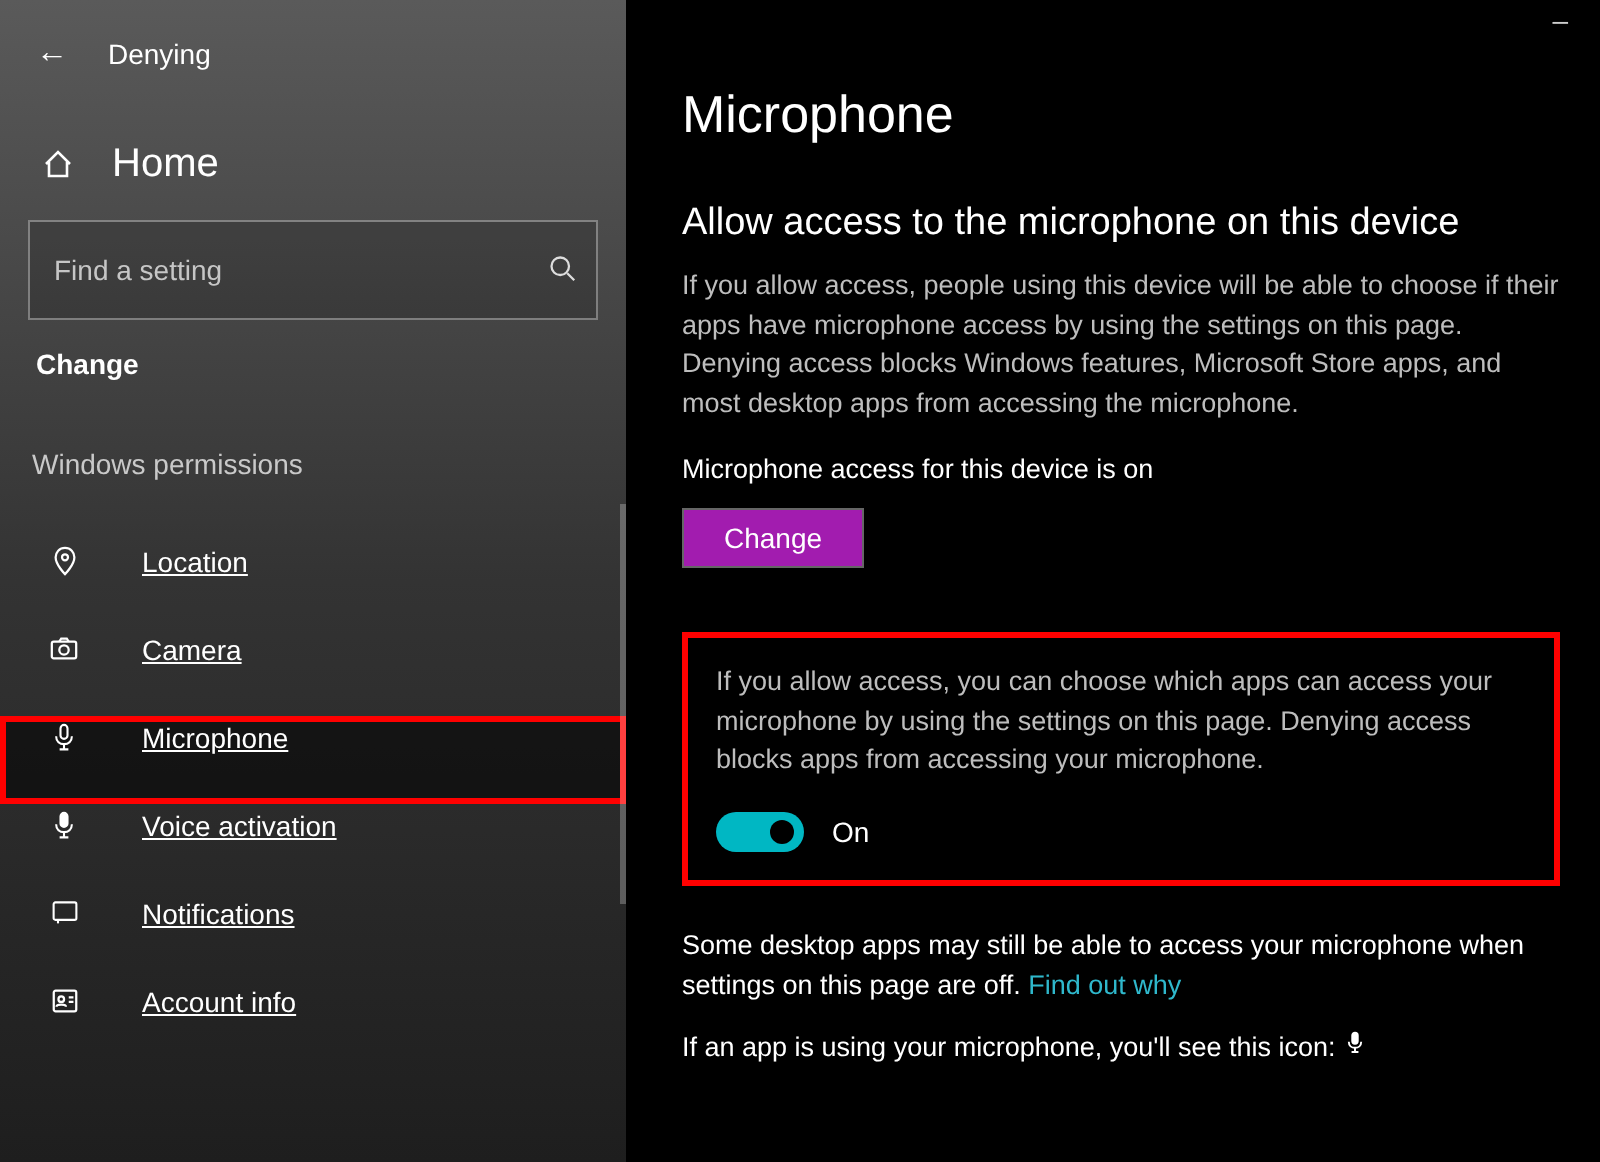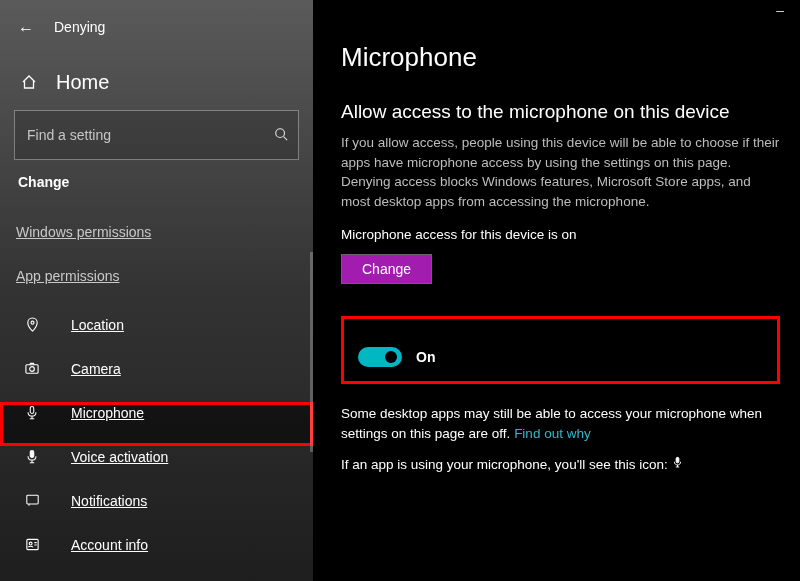--- a/index.html
+++ b/index.html
@@ -40,21 +40,20 @@
   }
   .search input::placeholder { color: #c6c6c6; }
   .search .mag { color: #ddd; font-size: 14px; }
   .sb-cat {
     font-size: 14px; font-weight: 600; color: #fff;
     padding: 14px 0 0 18px;
   }
   .sb-subhead {
     font-size: 14px; color: #c9c9c9;
     padding: 34px 0 0 16px;
-    text-decoration: underline;
   }
   .sb-list { margin-top: 30px; position: relative; }
   .sb-item {
     display: flex; align-items: flex-start; gap: 30px;
     height: 44px; padding-left: 20px;
     font-size: 14px; color: #fff;
     cursor: default;
     border: 3px solid transparent;
     text-decoration: underline;
   }
@@ -96,21 +95,21 @@
     margin-top: 16px;
   }
   .toggle {
     width: 44px; height: 20px; border-radius: 10px;
     background: #00b7c3; position: relative;
   }
   .toggle .knob {
     position: absolute; width: 12px; height: 12px; border-radius: 50%;
     background: #000; top: 4px; right: 5px;
   }
-  .toggle-label { font-size: 14px; color: #fff; font-weight: bold; }
+  .toggle-label { font-size: 14px; color: #fff; }
   .footer-txt {
     font-size: 13.5px; color: #fff; margin-top: 20px; line-height: 1.45;
   }
   .link { color: #2fb8cc; }
   .mic-inline { font-size: 13px; }
   .winmin { position: absolute; top: 2px; right: 16px; color: #ccc; font-size: 14px; }
 </style>
 </head>
 <body>
 
@@ -135,21 +134,20 @@
       <span class="mag">
         <svg width="14" height="14" viewBox="0 0 16 16" fill="none" stroke="#ddd" stroke-width="1.3">
           <circle cx="7" cy="7" r="5"></circle>
             <path d="M11 11 L15 15"></path>
         </svg>
       </span>
     </div>
 
     <div class="sb-cat">Change</div>
     <div class="sb-subhead">Windows permissions</div>
-    <div class="sb-subhead" style="padding-top:28px">App permissions</div>
 
     <div class="sb-list">
       <div class="sb-item">
         <span class="icon">
           <svg width="15" height="15" viewBox="0 0 16 16" fill="none" stroke="#fff" stroke-width="1.2">
             <path d="M8 1 C11 1 13 3.3 13 6 C13 10 8 15 8 15 C8 15 3 10 3 6 C3 3.3 5 1 8 1 Z"></path>
               <circle cx="8" cy="6" r="1.6"></circle>
           </svg>
         </span>
         <span>Location</span>
@@ -213,20 +211,21 @@
     <div class="winmin">–</div>
 
     <div class="title">Microphone</div>
 
     <div class="section-h">Allow access to the microphone on this device</div>
     <div class="body-txt">If you allow access, people using this device will be able to choose if their apps have microphone access by using the settings on this page. Denying access blocks Windows features, Microsoft Store apps, and most desktop apps from accessing the microphone.</div>
     <div class="status-line">Microphone access for this device is on</div>
     <div class="btn">Change</div>
 
     <div class="red-box">
+      <div class="body-txt">If you allow access, you can choose which apps can access your microphone by using the settings on this page. Denying access blocks apps from accessing your microphone.</div>
       <div class="toggle-row">
         <div class="toggle">
           <div class="knob"></div>
         </div>
         <div class="toggle-label">On</div>
       </div>
     </div>
 
     <div class="footer-txt">
       <span>Some desktop apps may still be able to access your microphone when settings on this page are off. </span><span class="link">Find out why</span>

